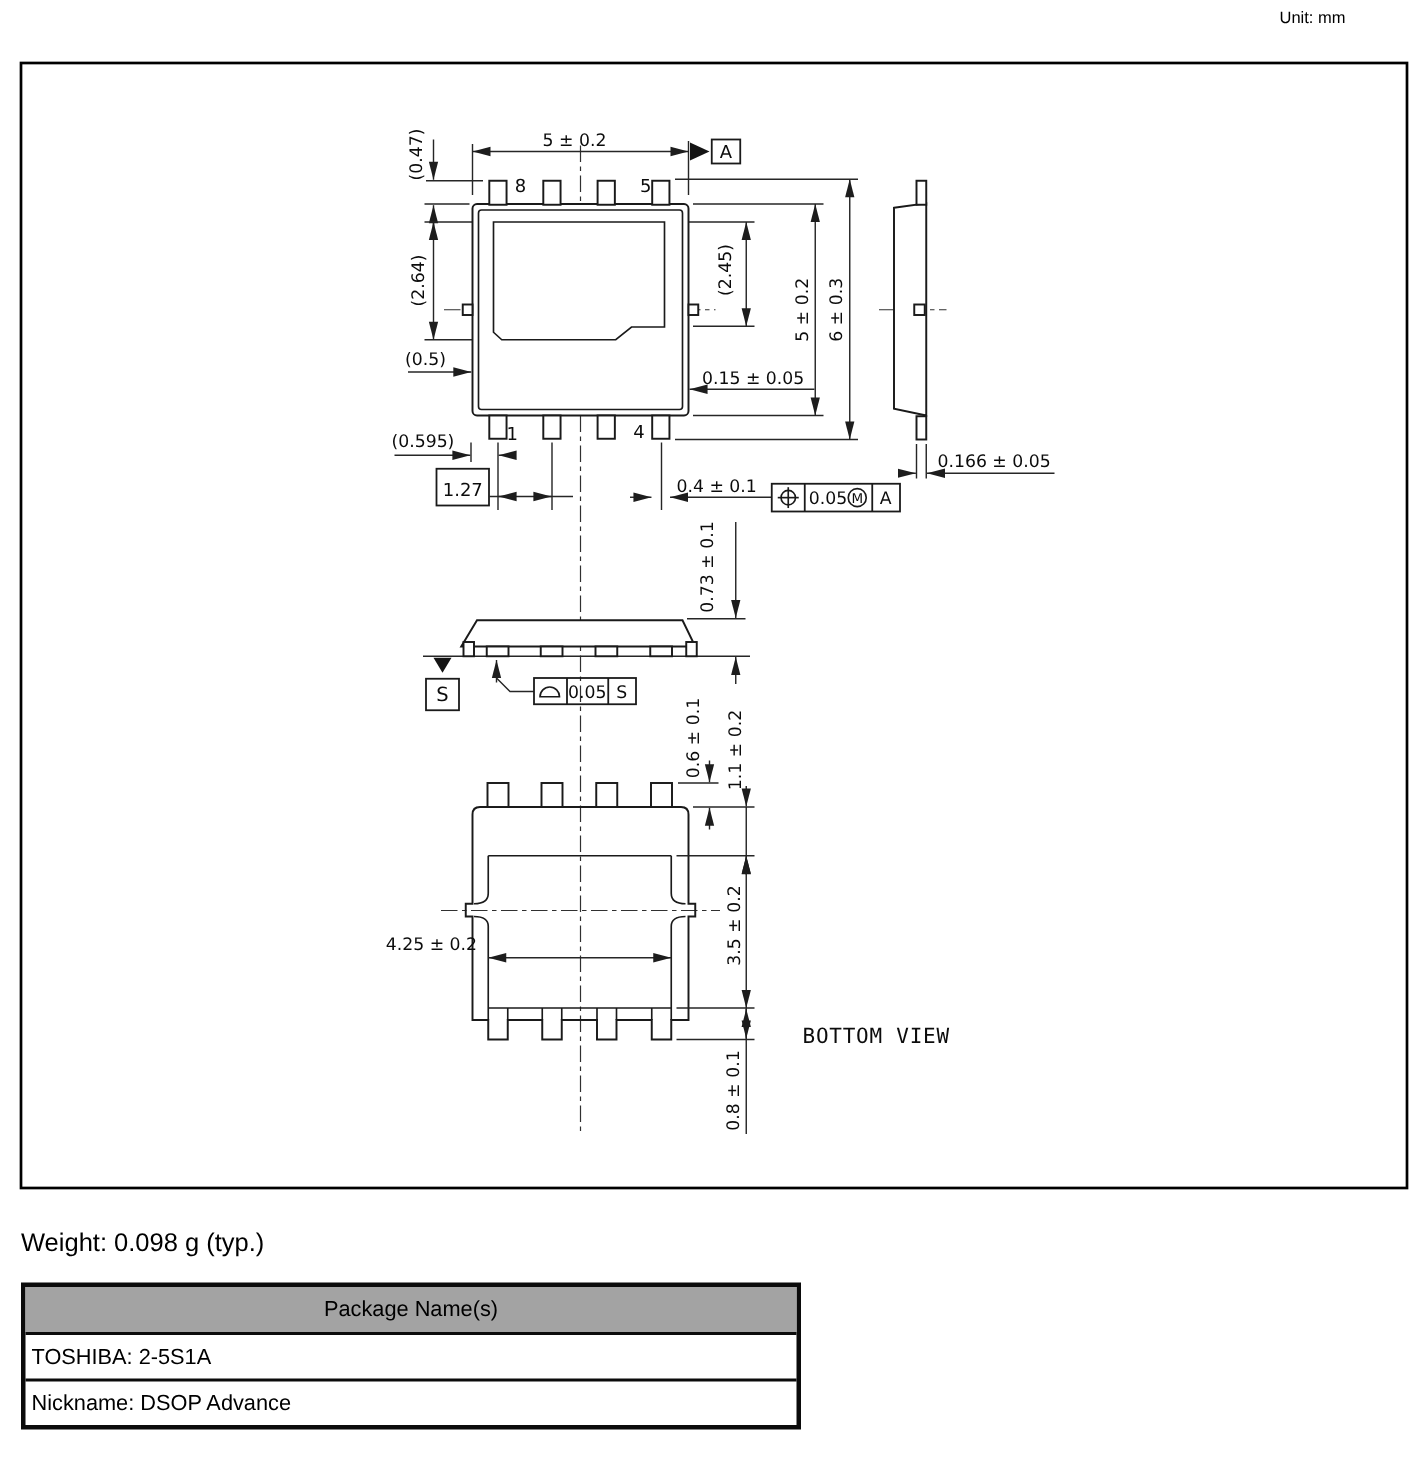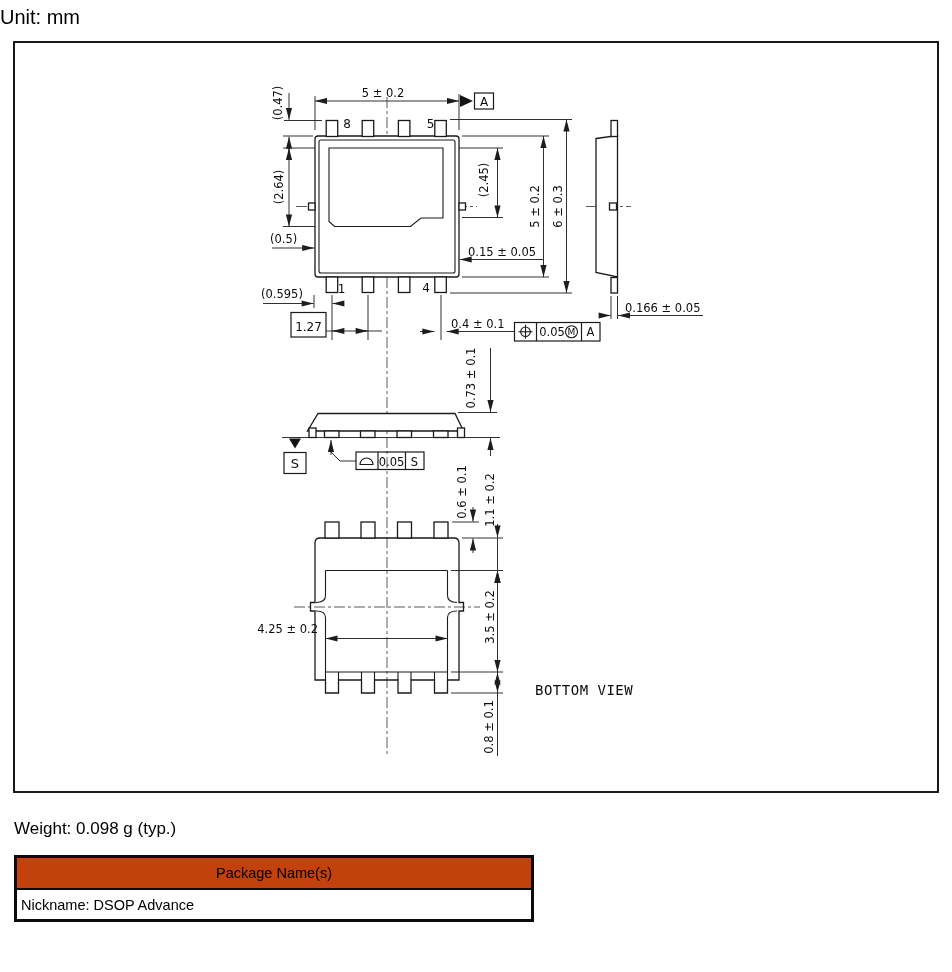--- a/index.html
+++ b/index.html
@@ -1,22 +1,22 @@
 <!DOCTYPE html>
 <html><head>
 <meta charset="utf-8">
 <style>
   html,body { margin:0; padding:0; background:#ffffff; }
   body { width:952px; height:972px; position:relative; font-family:"Liberation Sans",sans-serif; color:#000; }
   .page { position:absolute; inset:0; background:#fff; overflow:hidden; }
-  .unit-label { position:absolute; top:6px; left:0; width:897px; text-align:left; font-size:20px; }
+  .unit-label { position:absolute; top:6px; left:0; width:897px; text-align:right; font-size:11px; }
   svg.draw { position:absolute; left:0; top:0; }
   .weight-note { position:absolute; left:14px; top:819px; font-size:17px; }
   .pkg-table { position:absolute; left:14px; top:855px; width:514px; border:3px solid #0b0b0b; background:#fff; font-size:14.5px; }
-  .pkg-header { height:30px; background:#c2410c; border-bottom:2.5px solid #0b0b0b; display:flex; align-items:center; justify-content:center; }
+  .pkg-header { height:30px; background:#a3a3a3; border-bottom:2.5px solid #0b0b0b; display:flex; align-items:center; justify-content:center; }
   .pkg-row { height:29px; display:flex; align-items:center; padding-left:4px; border-bottom:2.5px solid #0b0b0b; }
   .pkg-row:last-child { border-bottom:none; }
 
   
   .ol  { stroke:#1a1a1a; stroke-width:1.3; fill:none; stroke-linejoin:miter; }
   .olf { stroke:#1a1a1a; stroke-width:1.3; fill:#fff; stroke-linejoin:miter; }
   .ol2 { stroke:#1a1a1a; stroke-width:1.1; fill:none; }
   .dl  { stroke:#262626; stroke-width:0.95; fill:none; }
   .cl  { stroke:#303030; stroke-width:0.8; fill:none; stroke-dasharray:11 3 3 3; }
   .bx  { stroke:#1a1a1a; stroke-width:1.2; fill:none; }
@@ -278,16 +278,17 @@
         <text class="dt" x="318" y="633" text-anchor="end">4.25 ± 0.2</text>
       </g>
       <text class="dtm" x="535" y="695">BOTTOM VIEW</text>
     </g>
   </svg>
 
   <div class="weight-note">Weight: 0.098 g (typ.)</div>
 
   <div class="pkg-table">
     <div class="pkg-header">Package Name(s)</div>
+    <div class="pkg-row">TOSHIBA: 2-5S1A</div>
     <div class="pkg-row">Nickname: DSOP Advance</div>
   </div>
 
 </div>
 
 </body></html>

